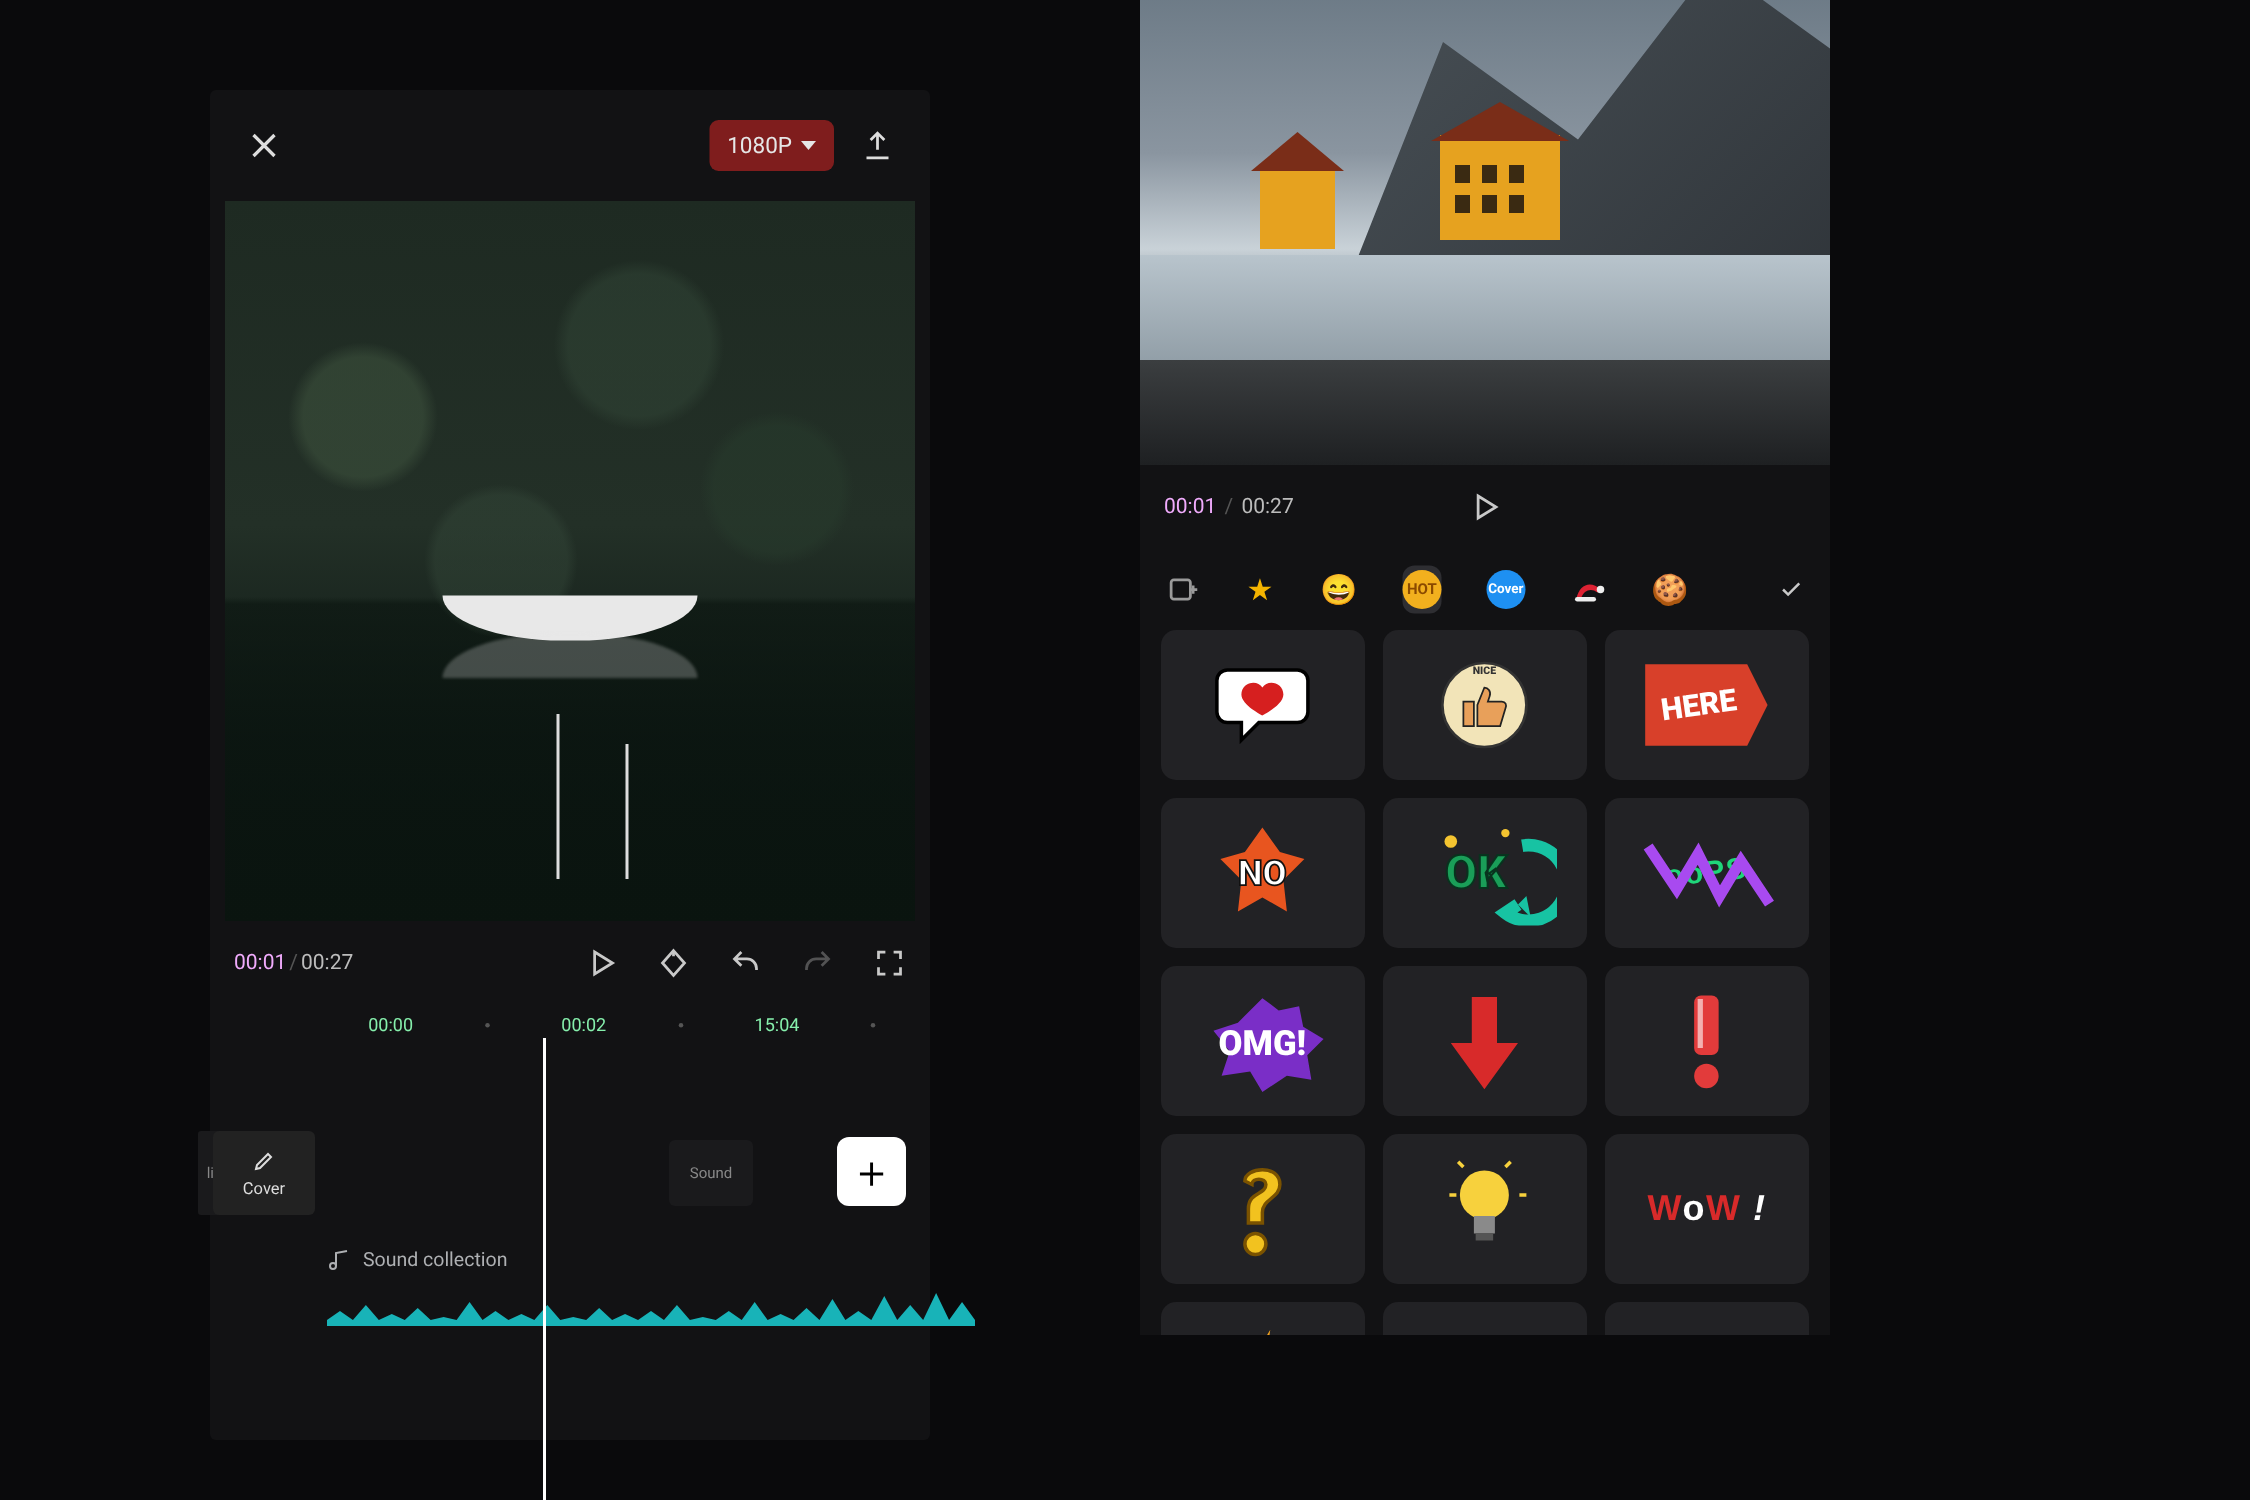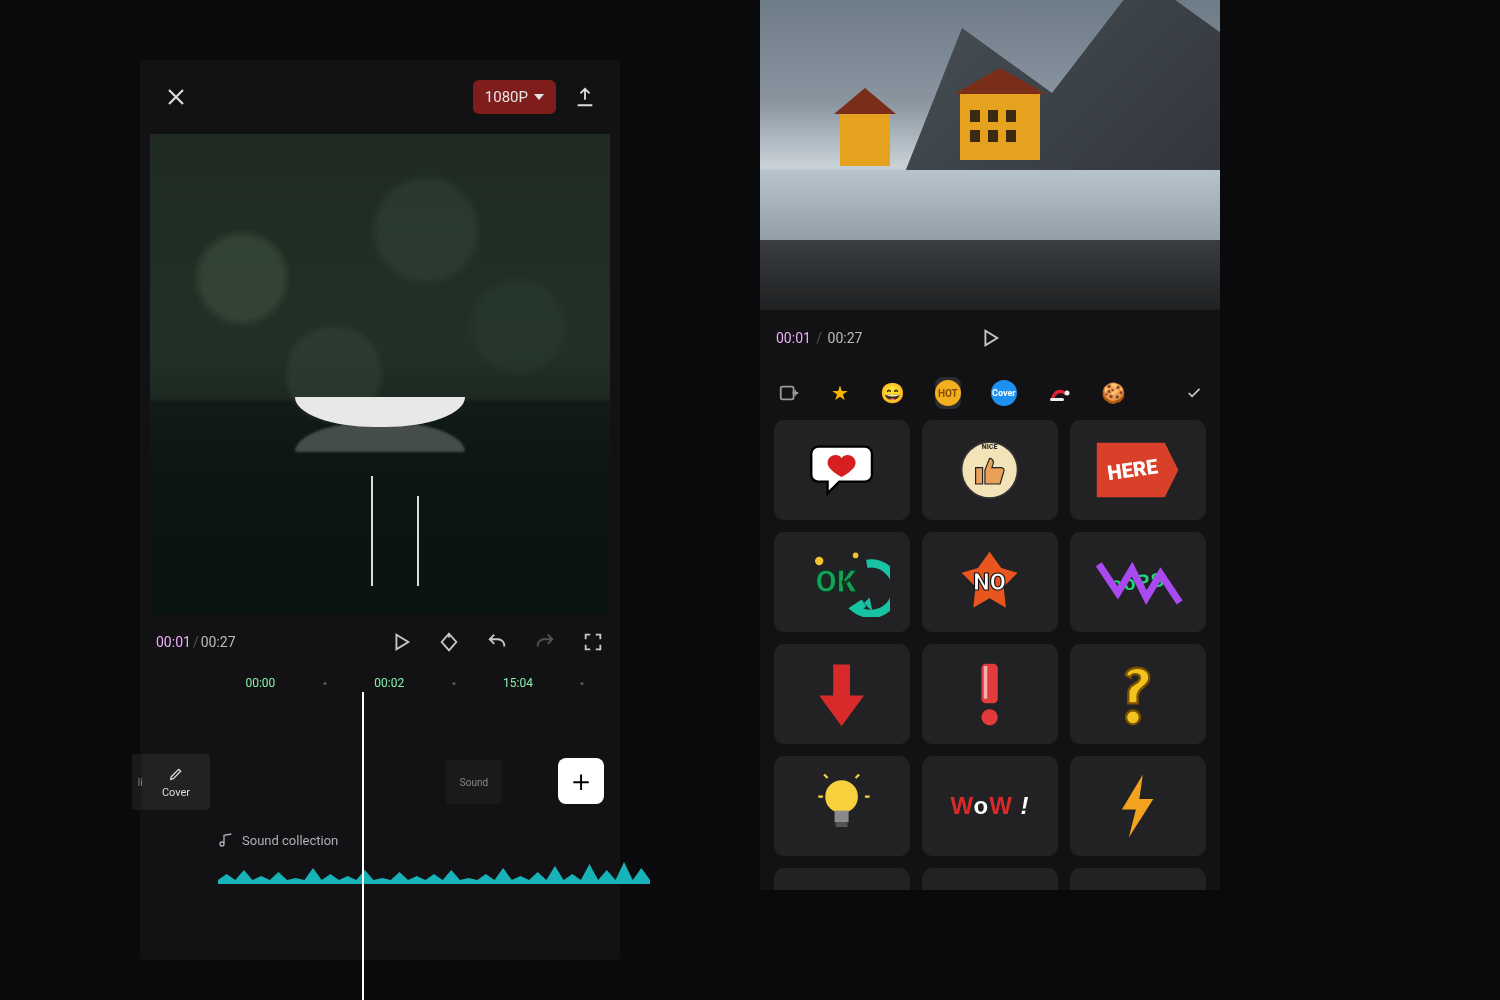--- a/index.html
+++ b/index.html
@@ -360,38 +360,44 @@
           <path d="M24 28v14h-6V28zM26 42V30l4-10c2 0 4 2 3 5l-1 3h8c2 0 3 2 2 4l-3 10z" fill="#e8a05a" stroke="#222"></path>
         </svg>
     </div>
     <div class="stk">
       <svg viewBox="0 0 70 50">
           <path d="M5 5h50l10 20-10 20H5z" fill="#d8402a"></path>
           <text x="32" y="30" text-anchor="middle" font-size="15" font-weight="900" fill="#fff" transform="rotate(-8 32 30)">HERE</text>
         </svg>
     </div>
     <div class="stk">
+      <svg viewBox="0 0 60 60">
+          <path d="M30 4l10 14 14 4-12 12 2 18-14-8-14 8 2-18L6 22l14-4z" fill="#e8551f"></path>
+          <text x="30" y="37" text-anchor="middle" font-size="20" font-weight="900" fill="#fff" stroke="#111" stroke-width="1">NO</text>
+        </svg>
+    </div>
+    <div class="stk">
       <svg viewBox="0 0 60 50">
           <path d="M48 12a18 18 0 11-8 32l6-4" fill="none" stroke="#17c3a3" stroke-width="6"></path>
           <path d="M46 40l6 6-2-10z" fill="#17c3a3"></path>
           <text x="26" y="32" text-anchor="middle" font-size="22" font-weight="900" fill="#1a9e58" stroke="#08331e" stroke-width="1">OK</text>
           <circle cx="14" cy="10" r="3" fill="#f4c430"></circle>
           <circle cx="40" cy="6" r="2" fill="#f4c430"></circle>
         </svg>
     </div>
     <div class="stk">
-      <svg viewBox="0 0 60 60">
-          <path d="M30 4l10 14 14 4-12 12 2 18-14-8-14 8 2-18L6 22l14-4z" fill="#e8551f"></path>
-          <text x="30" y="37" text-anchor="middle" font-size="20" font-weight="900" fill="#fff" stroke="#111" stroke-width="1">NO</text>
-        </svg>
-    </div>
-    <div class="stk">
       <span class="stk-text" style="color:#1fd67a;transform:rotate(-6deg)"><span>ooPS</span></span>
       <svg style="position:absolute;bottom:16px;left:24px" width="40" height="18" viewBox="0 0 40 18">
           <path d="M2 2l8 12 6-10 6 12 6-10 8 12" fill="none" stroke="#a84af0" stroke-width="3"></path>
+        </svg>
+    </div>
+    <div class="stk">
+      <svg viewBox="0 0 70 50">
+          <path d="M35 4l8 6 10-2 2 10 10 6-8 8 2 12-12-2-12 8-6-10-14 2 4-12-8-10 12-4z" fill="#7a2ec7"></path>
+          <text x="35" y="32" text-anchor="middle" font-size="17" font-weight="900" fill="#fff">OMG!</text>
         </svg>
     </div>
     <div class="stk">
       <svg viewBox="0 0 40 50">
           <path d="M14 4h12v22h10L20 48 4 26h10z" fill="#d82a2a"></path>
         </svg>
     </div>
     <div class="stk">
       <svg viewBox="0 0 30 60">
           <rect x="8" y="4" width="14" height="34" rx="4" fill="#e23b3b"></rect>

